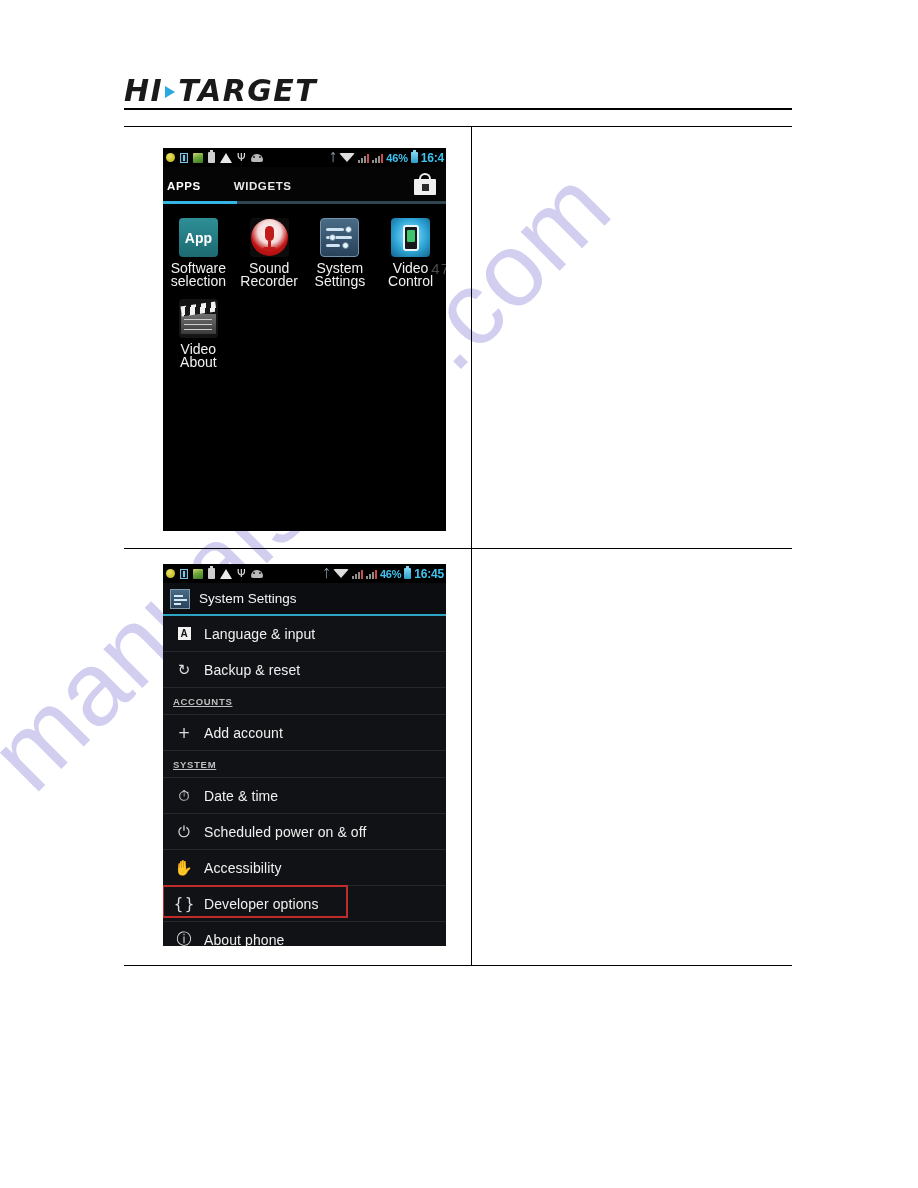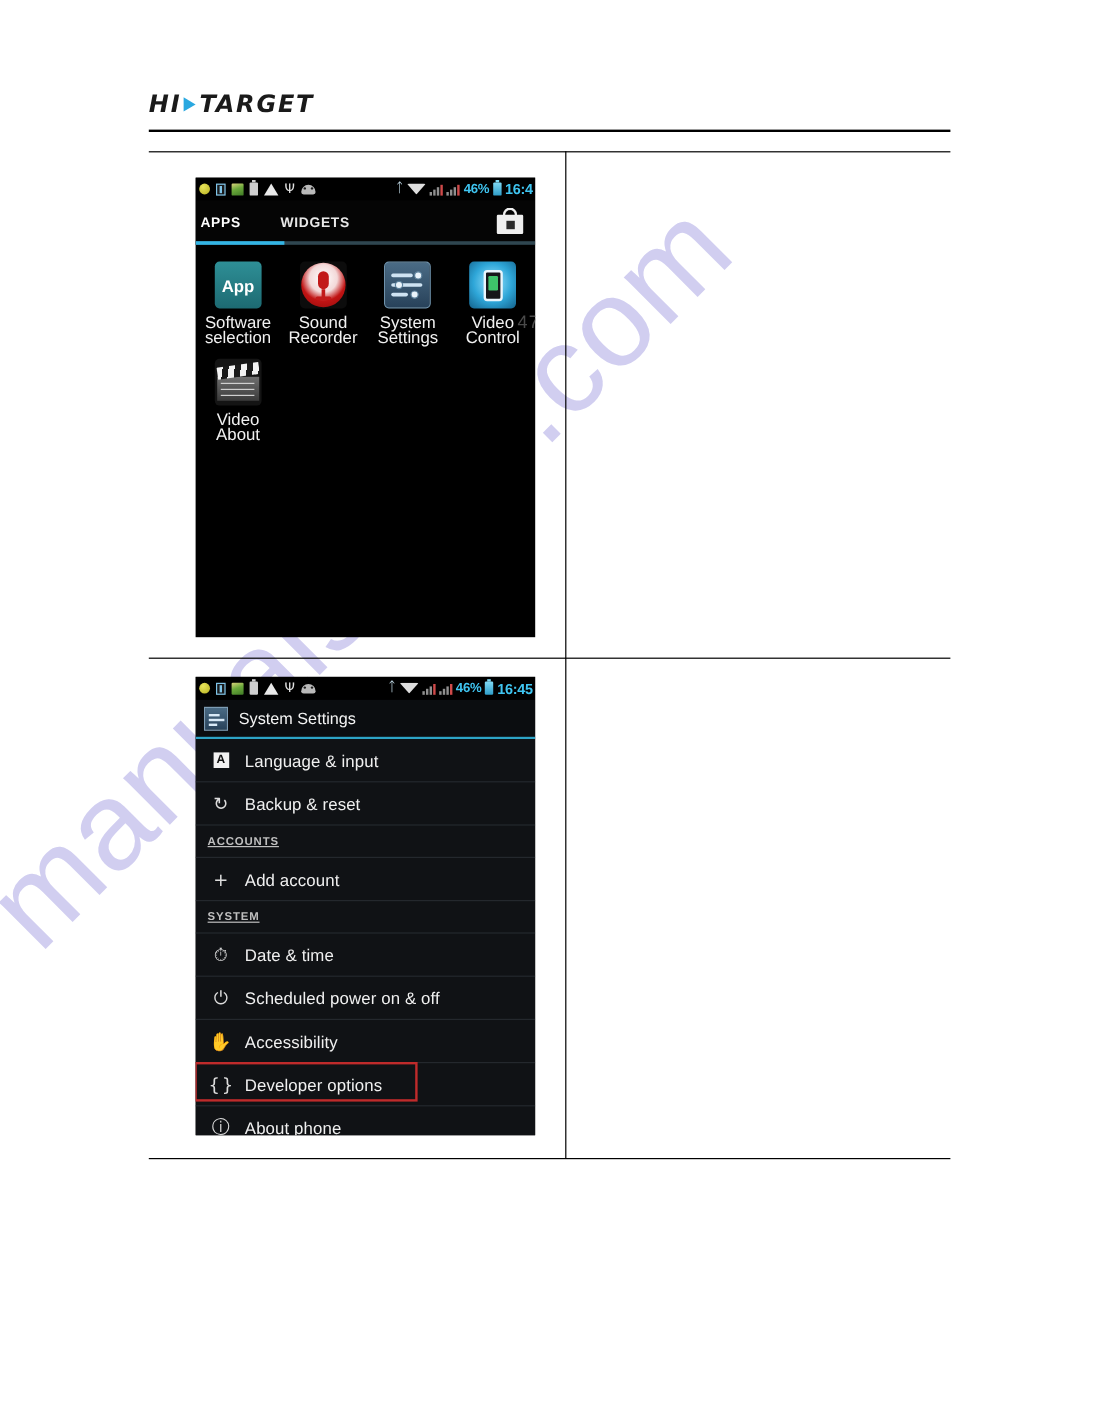--- a/index.html
+++ b/index.html
@@ -37,21 +37,21 @@
   
   .header {
     position: absolute;
     left: 124px;
     top: 76px;
     width: 668px;
     z-index: 2;
   }
   .logo {
     font-family: "DejaVu Sans", sans-serif;
-    font-size: 20px;
+    font-size: 30px;
     font-weight: 700;
     font-style: italic;
     letter-spacing: 1.5px;
     color: #1a1a1a;
     line-height: 1;
     display: inline-block;
     white-space: nowrap;
   }
   .logo .tri {
     display: inline-block;

